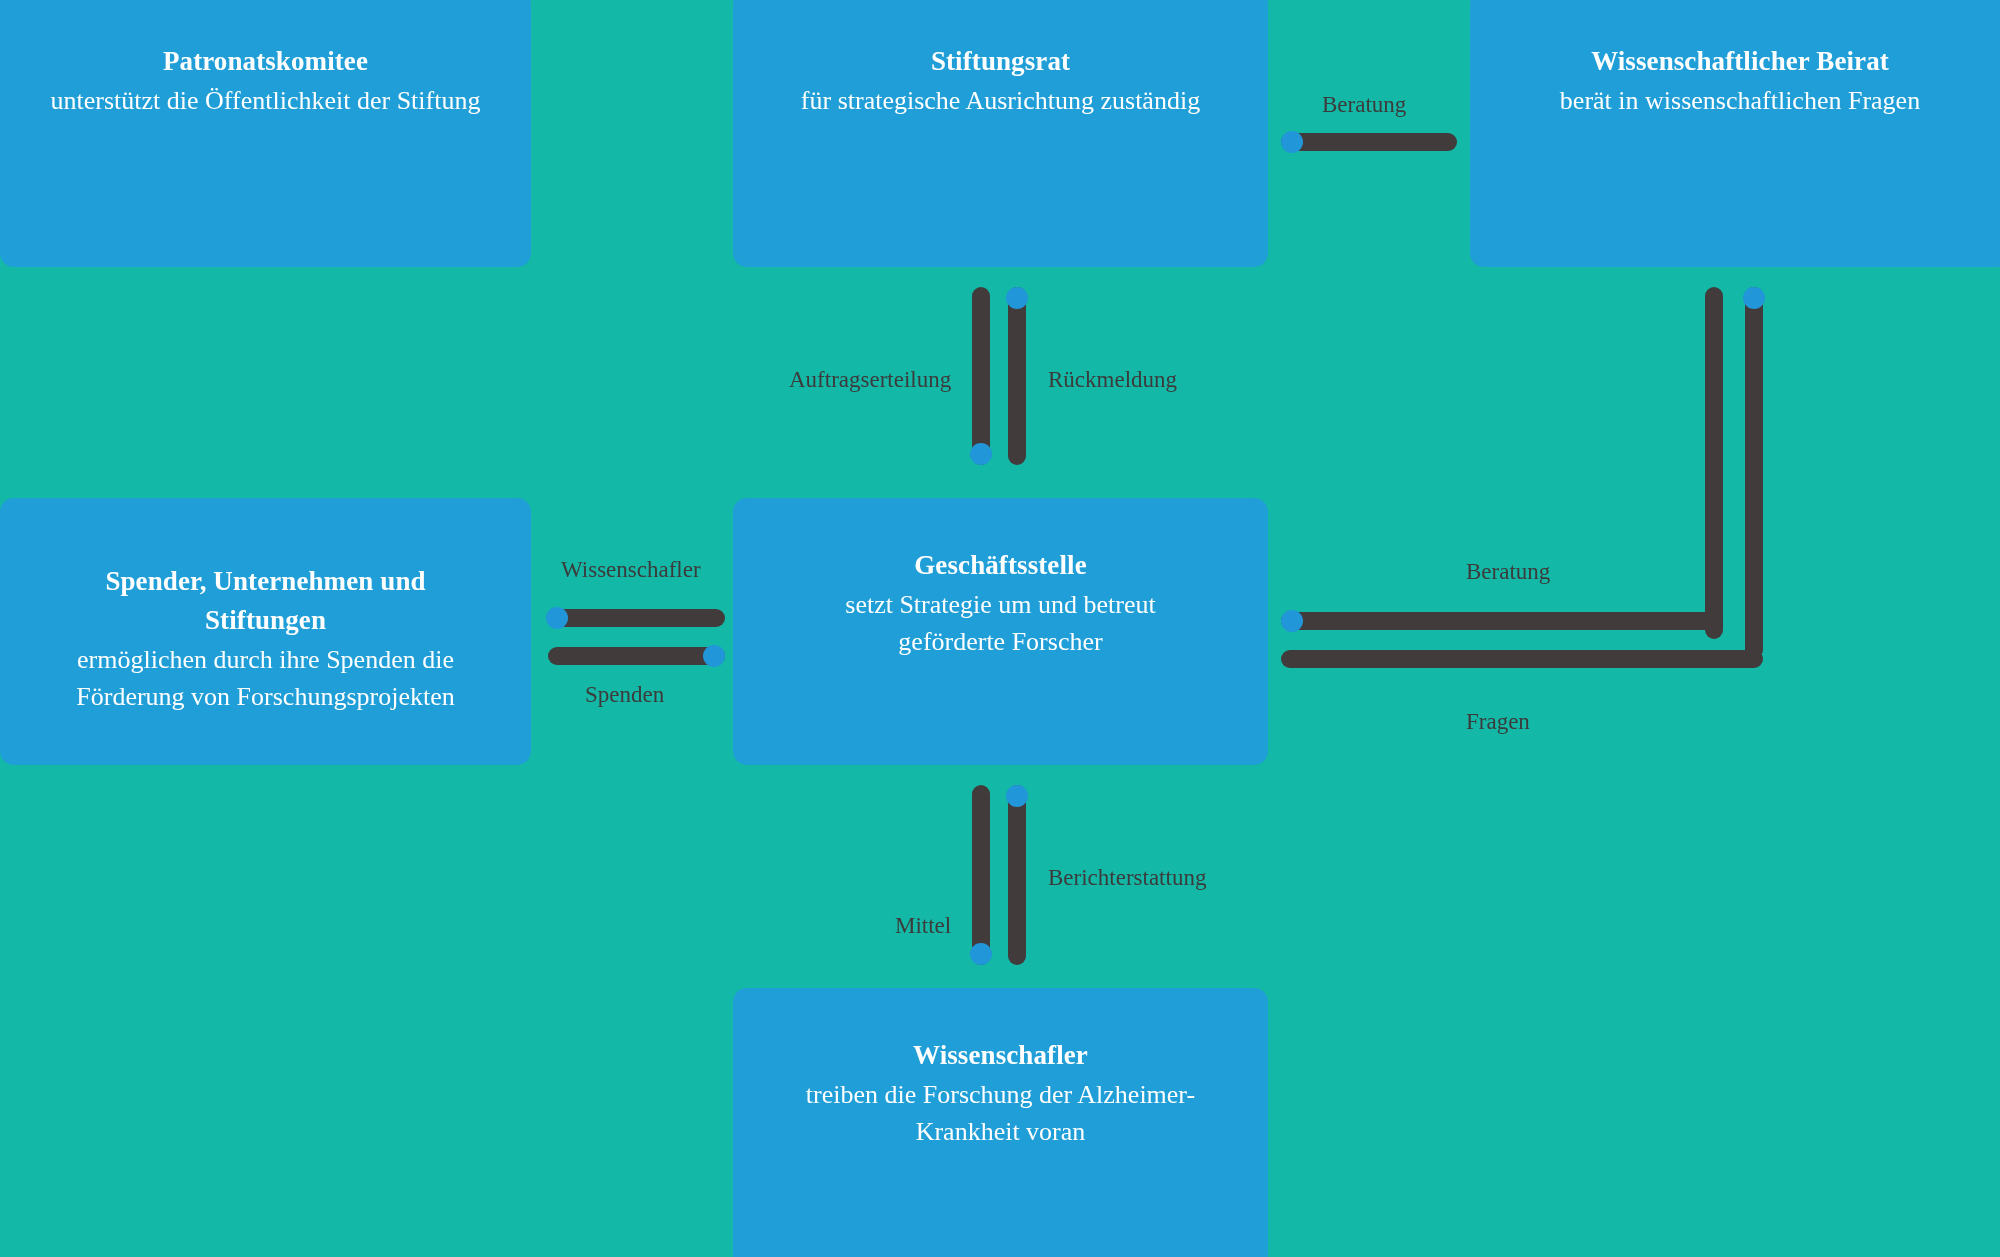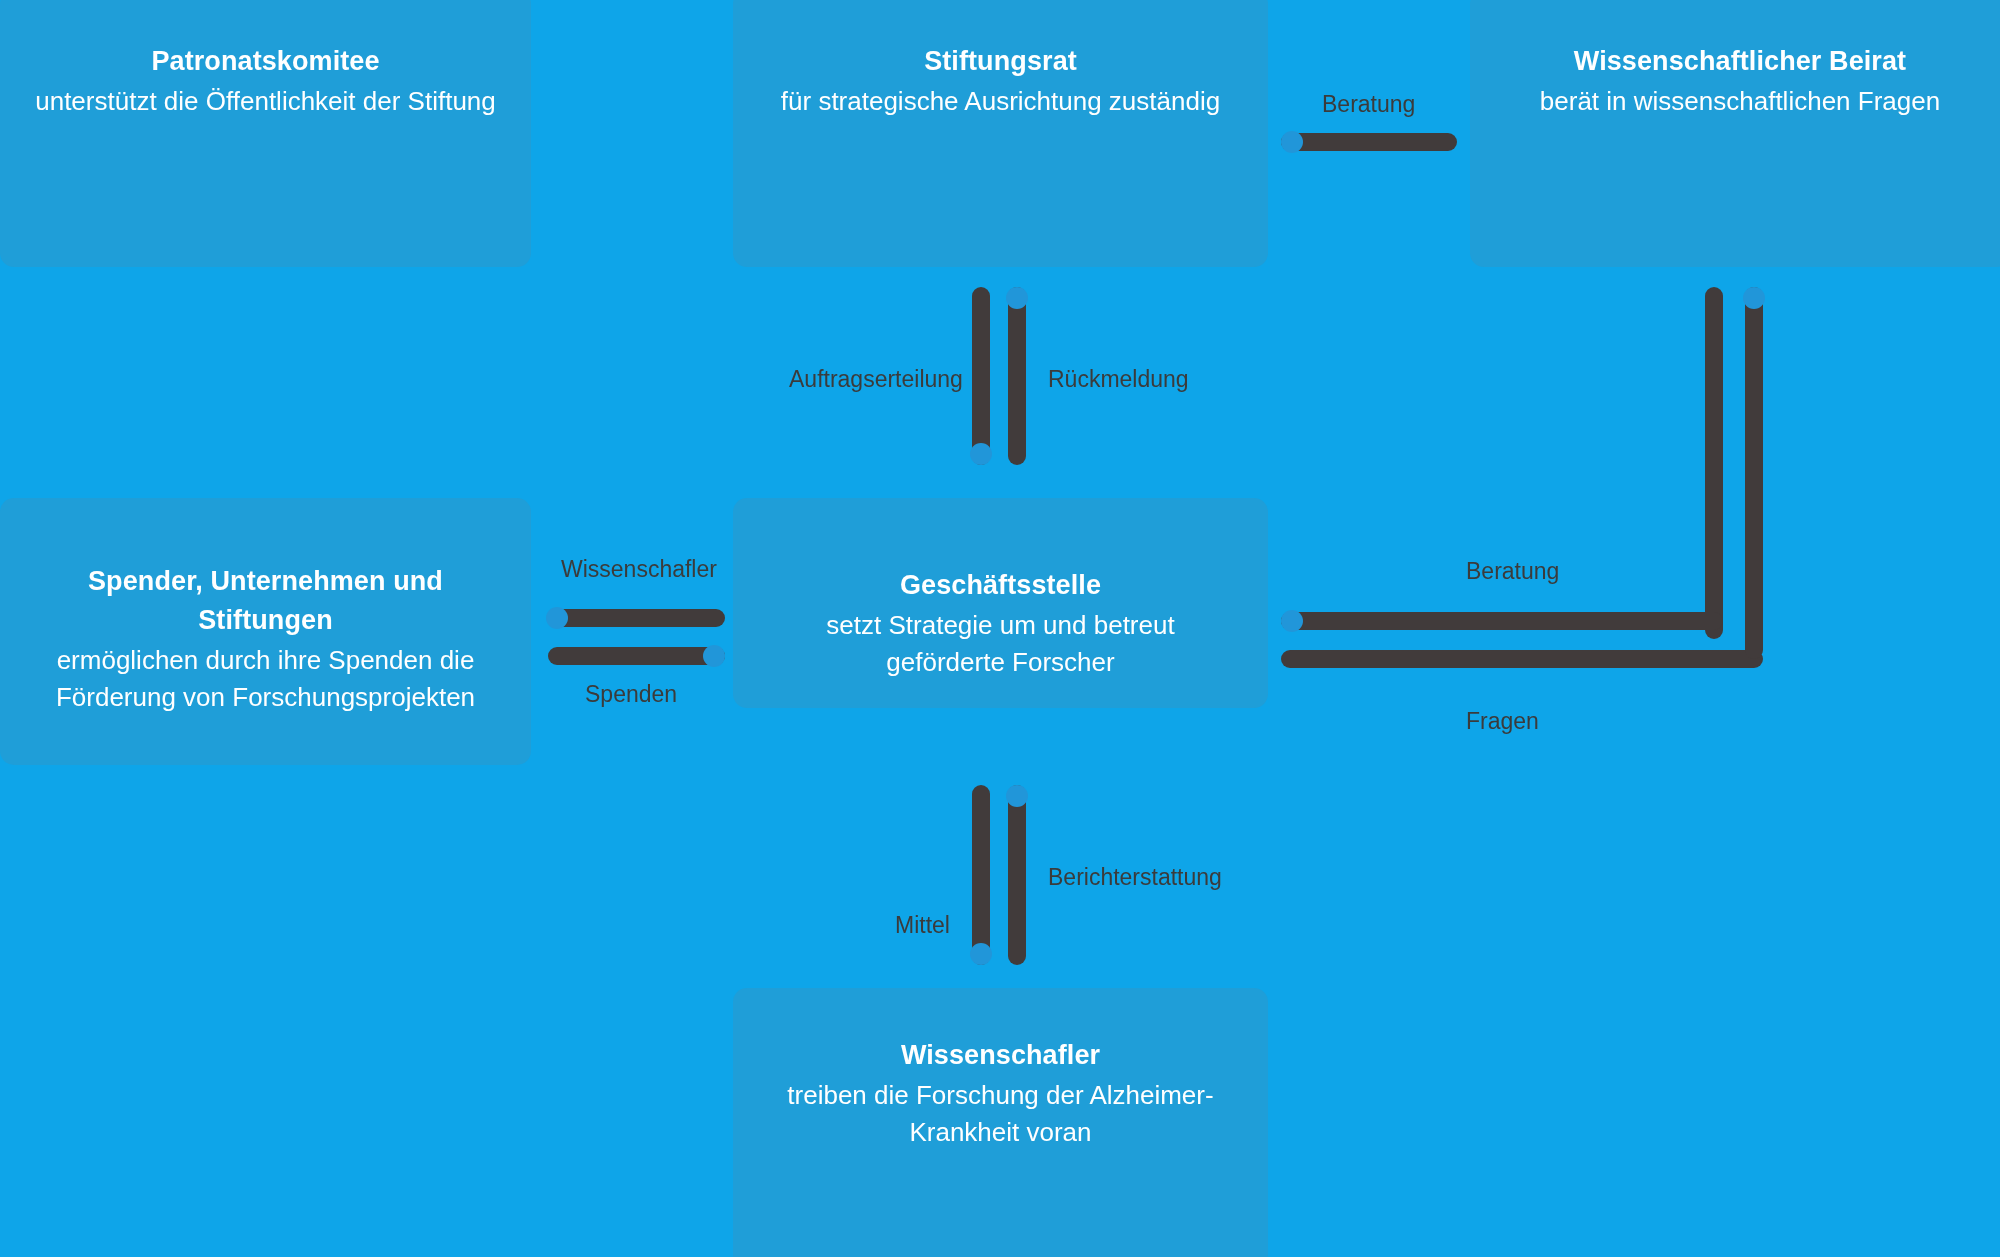--- a/index.html
+++ b/index.html
@@ -4,23 +4,23 @@
 <style>
   html, body {
     margin: 0;
     padding: 0;
     background: #ffffff;
   }
   #stage {
     position: relative;
     width: 2000px;
     height: 1257px;
-    background: #0ea5e9;
+    background: #14b8a6;
     overflow: hidden;
-    font-family: Liberation Sans, sans-serif;
+    font-family: Liberation Serif, serif;
   }
 
   
   .node {
     position: absolute;
     box-sizing: border-box;
     background: #1f9ed8;
     border-radius: 14px;
     color: #ffffff;
     text-align: center;
@@ -88,21 +88,21 @@
   <div class="node" style="left:1470px; top:-10px; width:540px; height:277px;">
     <div class="title">Wissenschaftlicher Beirat</div>
     <div class="desc">berät in wissenschaftlichen Fragen</div>
   </div>
 
   <div class="node" style="left:0px; top:498px; width:531px; height:267px; padding-top:64px;">
     <div class="title" style="max-width:400px; margin-left:auto; margin-right:auto;">Spender, Unternehmen und Stiftungen</div>
     <div class="desc">ermöglichen durch ihre Spenden die Förderung von Forschungsprojekten</div>
   </div>
 
-  <div class="node" style="left:733px; top:498px; width:535px; height:210px; padding-top:68px;">
+  <div class="node" style="left:733px; top:498px; width:535px; height:267px; padding-top:48px;">
     <div class="title">Geschäftsstelle</div>
     <div class="desc" style="max-width:400px; margin-left:auto; margin-right:auto;">setzt Strategie um und betreut geförderte Forscher</div>
   </div>
 
   <div class="node" style="left:733px; top:988px; width:535px; height:280px; padding-top:48px;">
     <div class="title">Wissenschafler</div>
     <div class="desc" style="max-width:460px; margin-left:auto; margin-right:auto;">treiben die Forschung der Alzheimer-Krankheit voran</div>
   </div>
 
   <div class="edge-label" style="left:1322px; top:93px;">Beratung</div>

